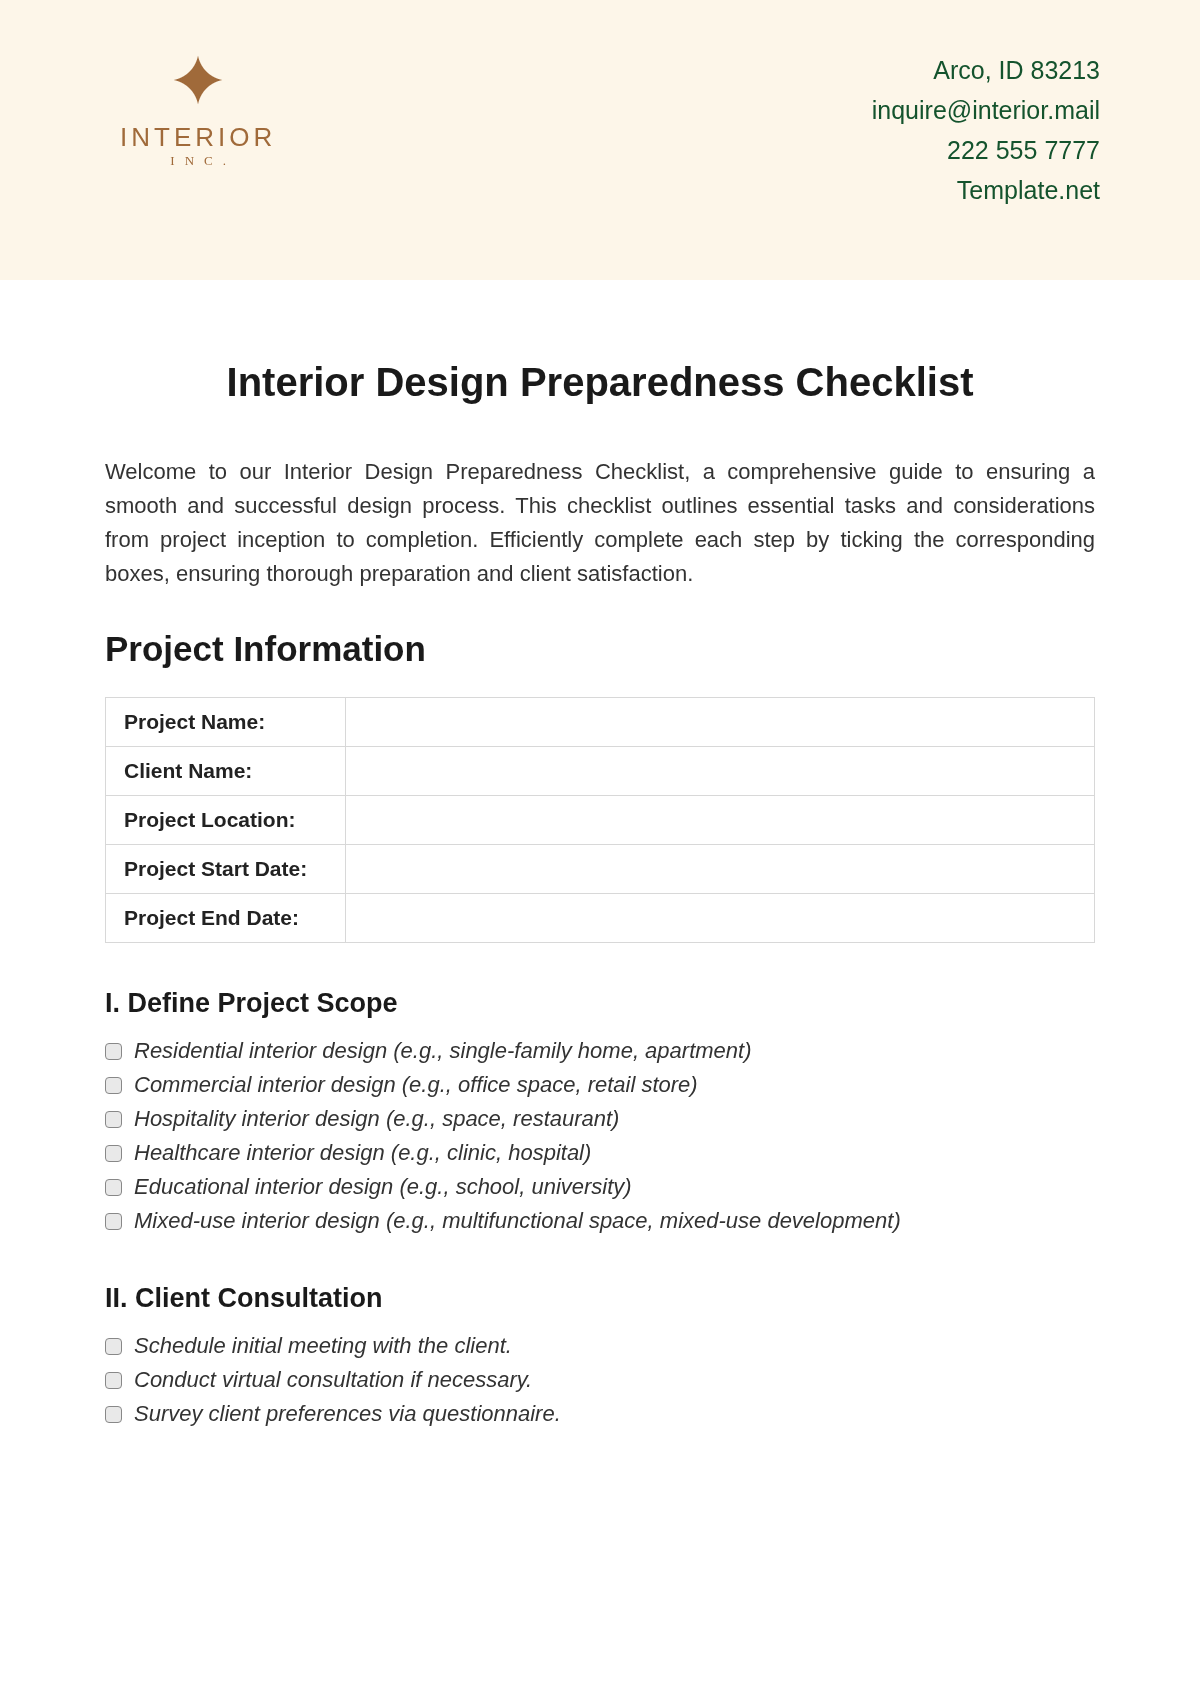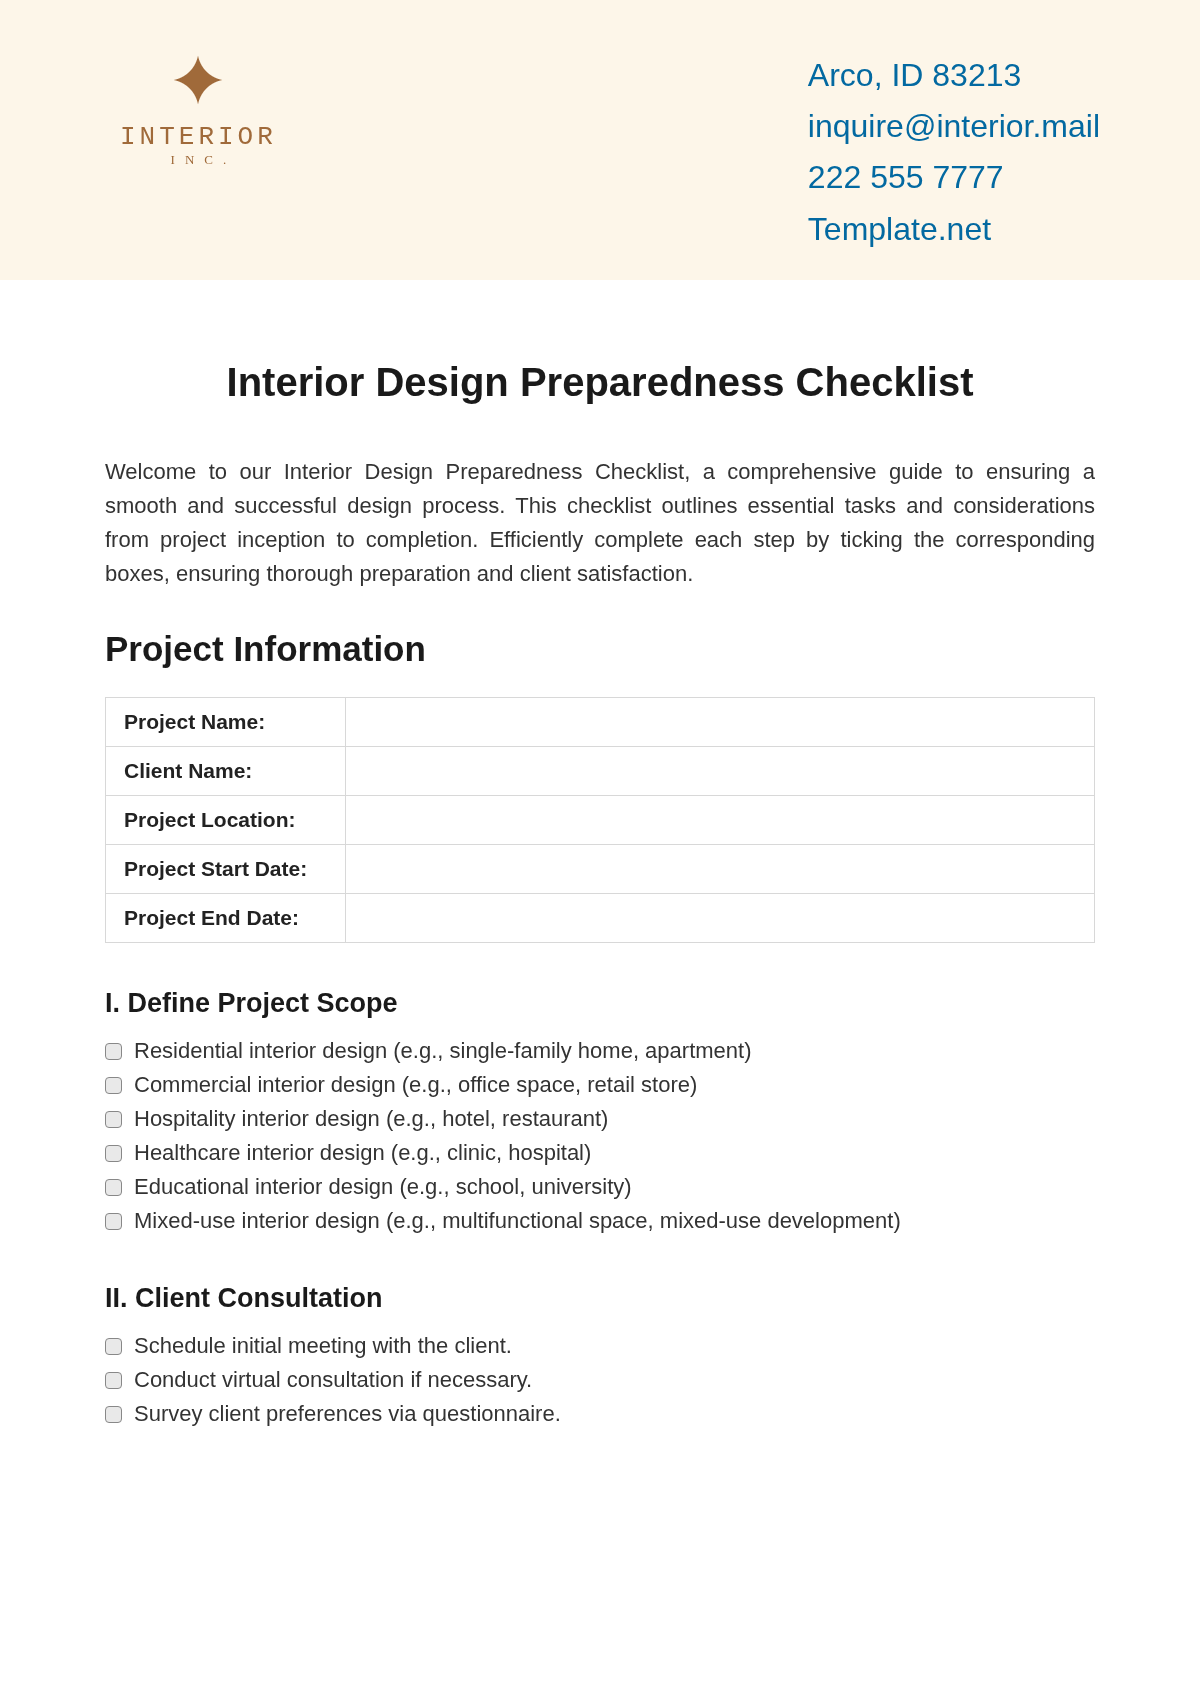--- a/index.html
+++ b/index.html
@@ -36,37 +36,38 @@
   content: "";
   position: absolute;
   inset: 0;
   background:
     radial-gradient(circle at 0 0, #fdf6e9 30px, transparent 31px),
     radial-gradient(circle at 100% 0, #fdf6e9 30px, transparent 31px),
     radial-gradient(circle at 0 100%, #fdf6e9 30px, transparent 31px),
     radial-gradient(circle at 100% 100%, #fdf6e9 30px, transparent 31px);
 }
 .logo-name {
-  font-family: Liberation Mono, monospace;
+  font-family: Liberation Sans, sans-serif;
   letter-spacing: 4px;
   color: #a06a3a;
   font-size: 26px;
   font-weight: 400;
 }
 .logo-sub {
   font-family: Georgia, serif;
   letter-spacing: 10px;
   color: #a06a3a;
   font-size: 13px;
   margin-top: 0;
   margin-left: 10px;
 }
 .contact {
-  font-size: 32px;
-  color: #0369a1;
+  text-align: right;
+  font-size: 25px;
+  color: #14532d;
   line-height: 1.6;
 }
 .content {
   padding: 80px 105px 0 105px;
 }
 h1 {
   font-size: 40px;
   font-weight: 700;
   text-align: center;
   margin-bottom: 50px;
@@ -109,20 +110,21 @@
 }
 .checklist {
   list-style: none;
 }
 .checklist li {
   display: flex;
   align-items: center;
   font-size: 22px;
   color: #333;
   padding: 4px 0;
+  font-style: italic;
 }
 .checkbox {
   width: 17px;
   height: 17px;
   border: 1.5px solid #888;
   border-radius: 4px;
   background: #e9e9e9;
   margin-right: 12px;
   flex-shrink: 0;
 }
@@ -179,21 +181,21 @@
     <li>
         <span class="checkbox"></span>
         <span>Residential interior design (e.g., single-family home, apartment)</span>
       </li>
     <li>
         <span class="checkbox"></span>
         <span>Commercial interior design (e.g., office space, retail store)</span>
       </li>
     <li>
         <span class="checkbox"></span>
-        <span>Hospitality interior design (e.g., hotel, restaurant)</span>
+        <span>Hospitality interior design (e.g., space, restaurant)</span>
       </li>
     <li>
         <span class="checkbox"></span>
         <span>Healthcare interior design (e.g., clinic, hospital)</span>
       </li>
     <li>
         <span class="checkbox"></span>
         <span>Educational interior design (e.g., school, university)</span>
       </li>
     <li>

